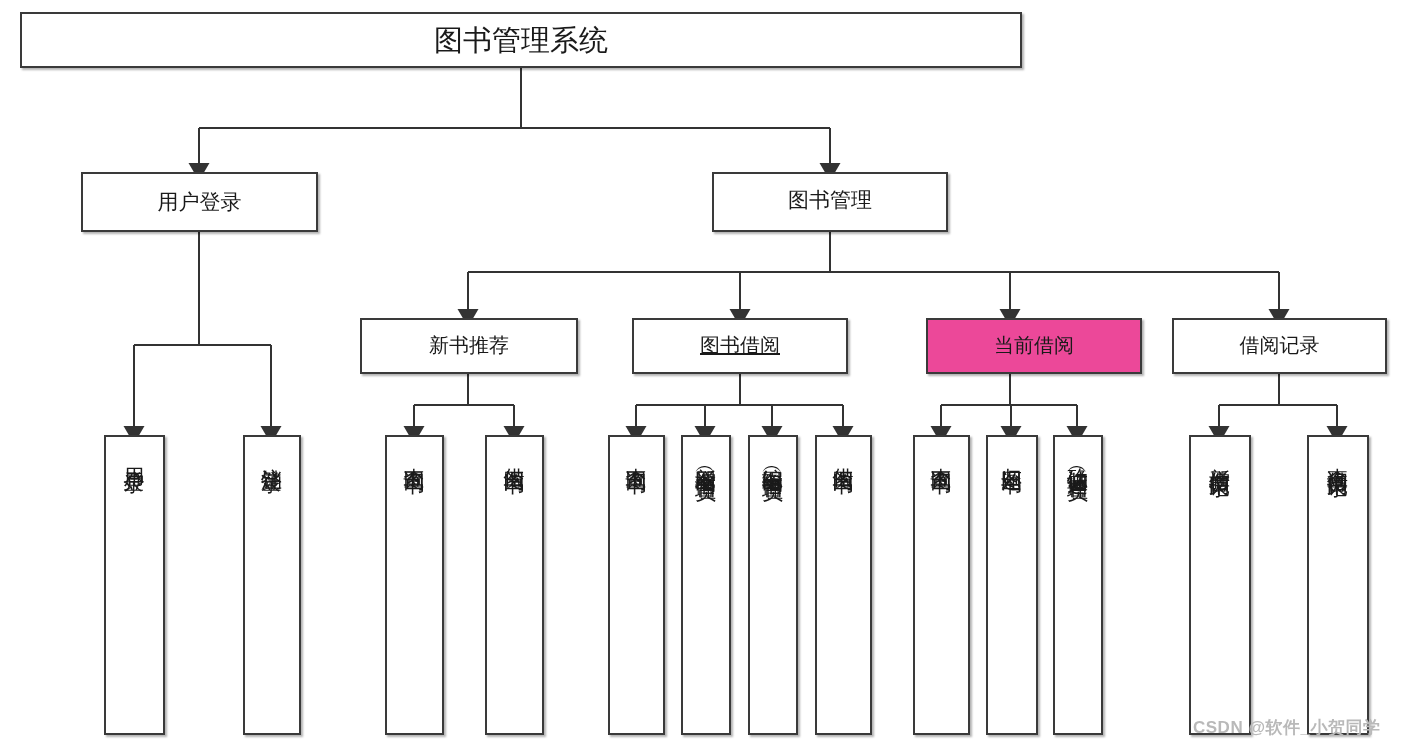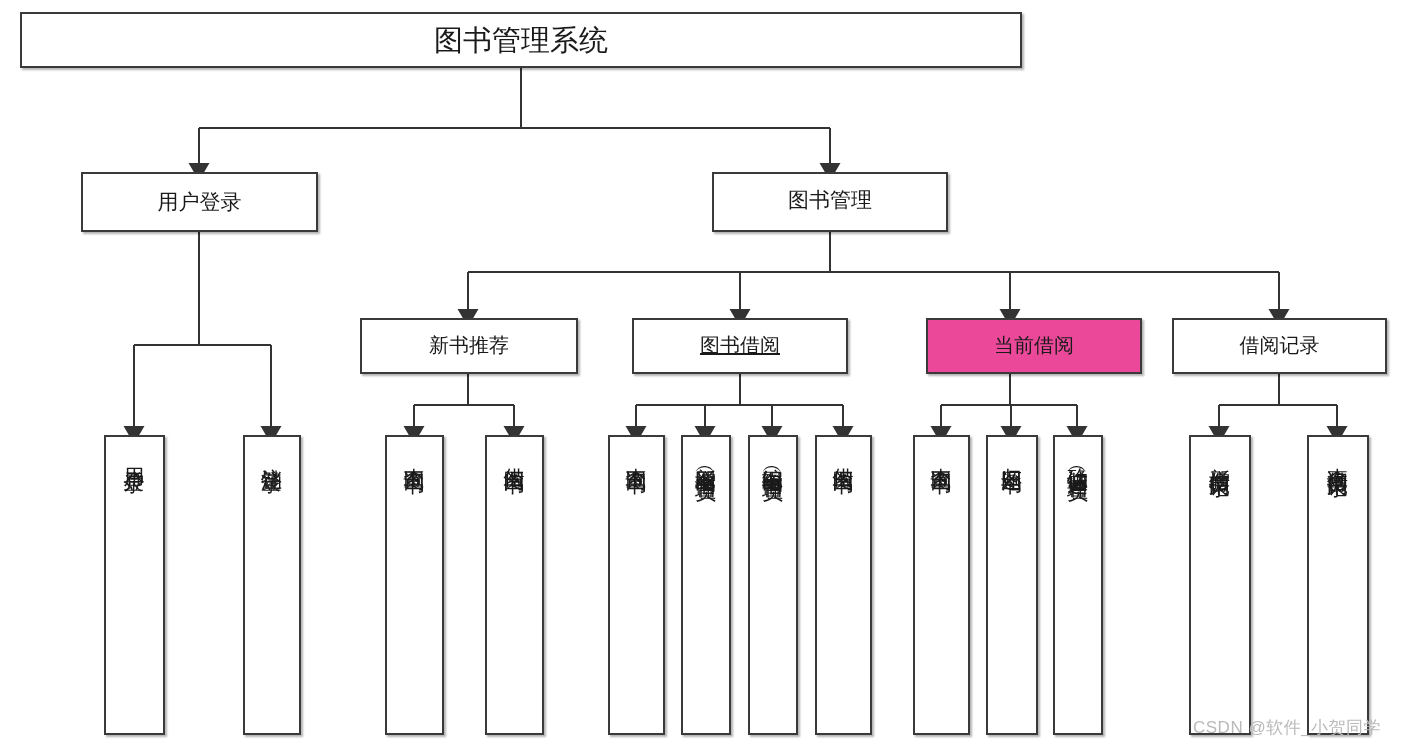--- a/index.html
+++ b/index.html
@@ -64,20 +64,21 @@
     line-height: 1.0;
     white-space: nowrap;
   }
   #watermark {
     position: absolute;
     color: #b9b9b9;
     font-size: 17px;
     letter-spacing: 0.5px;
     white-space: nowrap;
     z-index: 3;
+    font-weight: bold;
   }
 </style>
 </head>
 <body>
 
 <div id="diagram-root">
 
   <svg id="edge-layer" viewBox="0 0 1405 747" width="1405" height="747" xmlns="http://www.w3.org/2000/svg">
     <defs>
       <marker id="arrowhead" markerWidth="9" markerHeight="9" refX="3.2" refY="4.5" orient="auto" markerUnits="strokeWidth">

